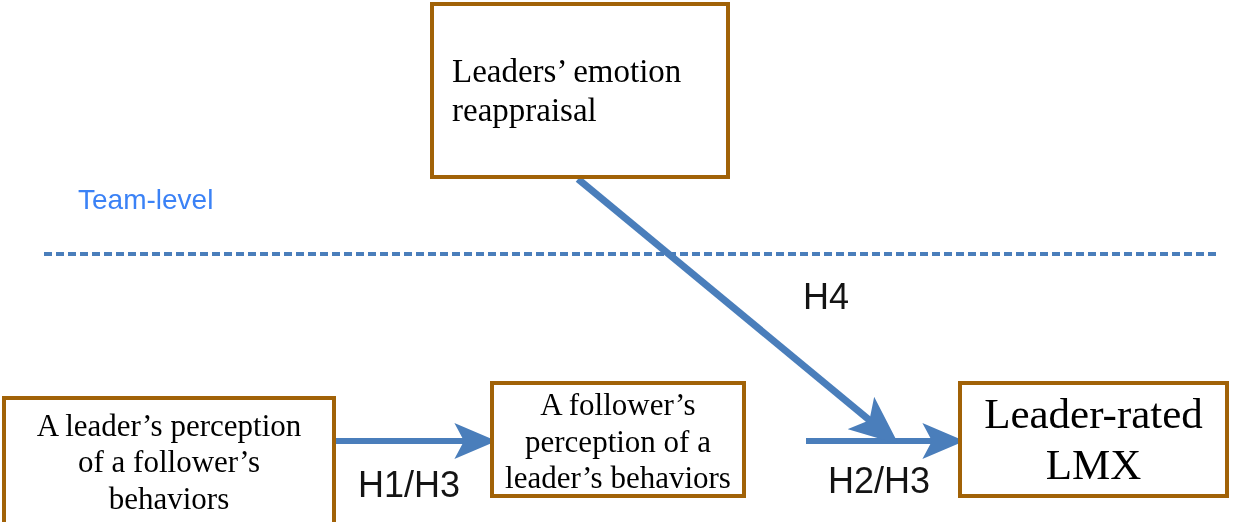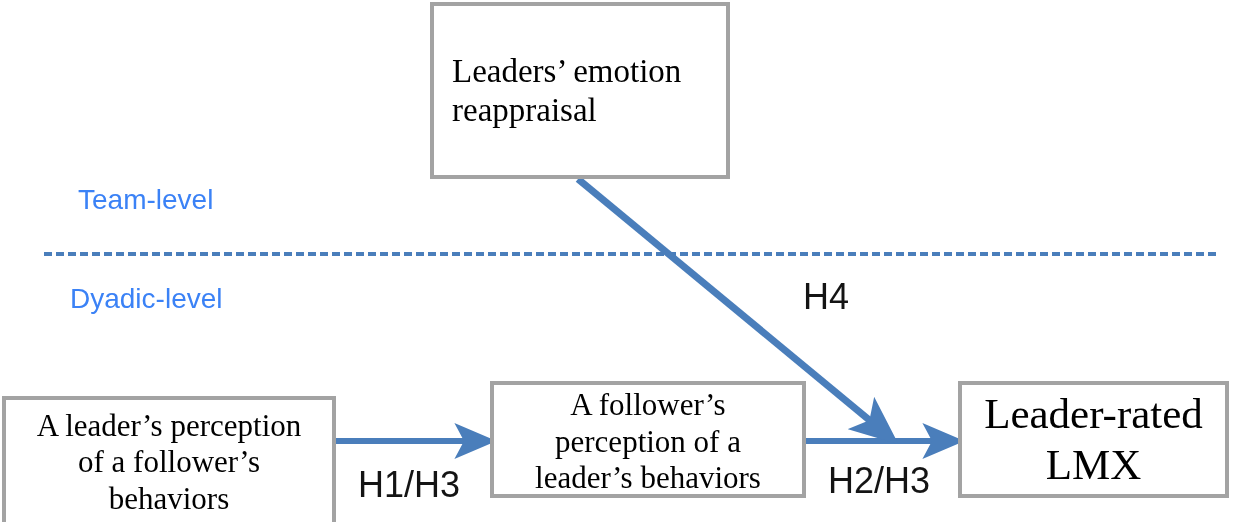--- a/index.html
+++ b/index.html
@@ -11,21 +11,21 @@
     position: relative;
     width: 1250px;
     height: 522px;
     background: #ffffff;
     overflow: hidden;
     font-family: "Liberation Serif", serif;
   }
   .node-box {
     position: absolute;
     box-sizing: border-box;
-    border: 4px solid #a3a3a3;
+    border: 4px solid #a16207;
     background: #ffffff;
     display: flex;
     align-items: center;
     justify-content: center;
     text-align: center;
     color: #000000;
     font-family: "Liberation Serif", serif;
     line-height: 1.18;
   }
   .node-text {
@@ -56,21 +56,21 @@
     width: 334px;
     height: 133px;
     font-size: 31px;
     margin-top: 31px;
   }
 
   
   #box-follower-perception {
     left: 490px;
     top: 381px;
-    width: 316px;
+    width: 256px;
     height: 117px;
     font-size: 31px;
     align-items: flex-start;
   }
   #box-follower-perception .node-text {
     margin-top: 2px;
   }
 
   
   #box-leader-rated-lmx {
@@ -139,21 +139,20 @@
     <line x1="332" y1="441" x2="488" y2="441" stroke="#4A7EBB" stroke-width="6" marker-end="url(#arrowhead)"></line>
 
     <line x1="806" y1="441" x2="956" y2="441" stroke="#4A7EBB" stroke-width="6" marker-end="url(#arrowhead)"></line>
 
     <line x1="578" y1="179" x2="891" y2="438" stroke="#4A7EBB" stroke-width="7" marker-end="url(#arrowhead-diag)"></line>
   </svg>
 
   <div id="level-divider"></div>
 
   <div class="level-label" id="label-team-level">Team-level</div>
-  <div class="level-label" id="label-dyadic-level">Dyadic-level</div>
 
   <div class="node-box" id="box-emotion-reappraisal">
     <span class="node-text">Leaders’ emotion
 reappraisal</span>
   </div>
 
   <div class="node-box" id="box-leader-perception">
     <span class="node-text">A leader’s perception
 of a follower’s
 behaviors</span>

